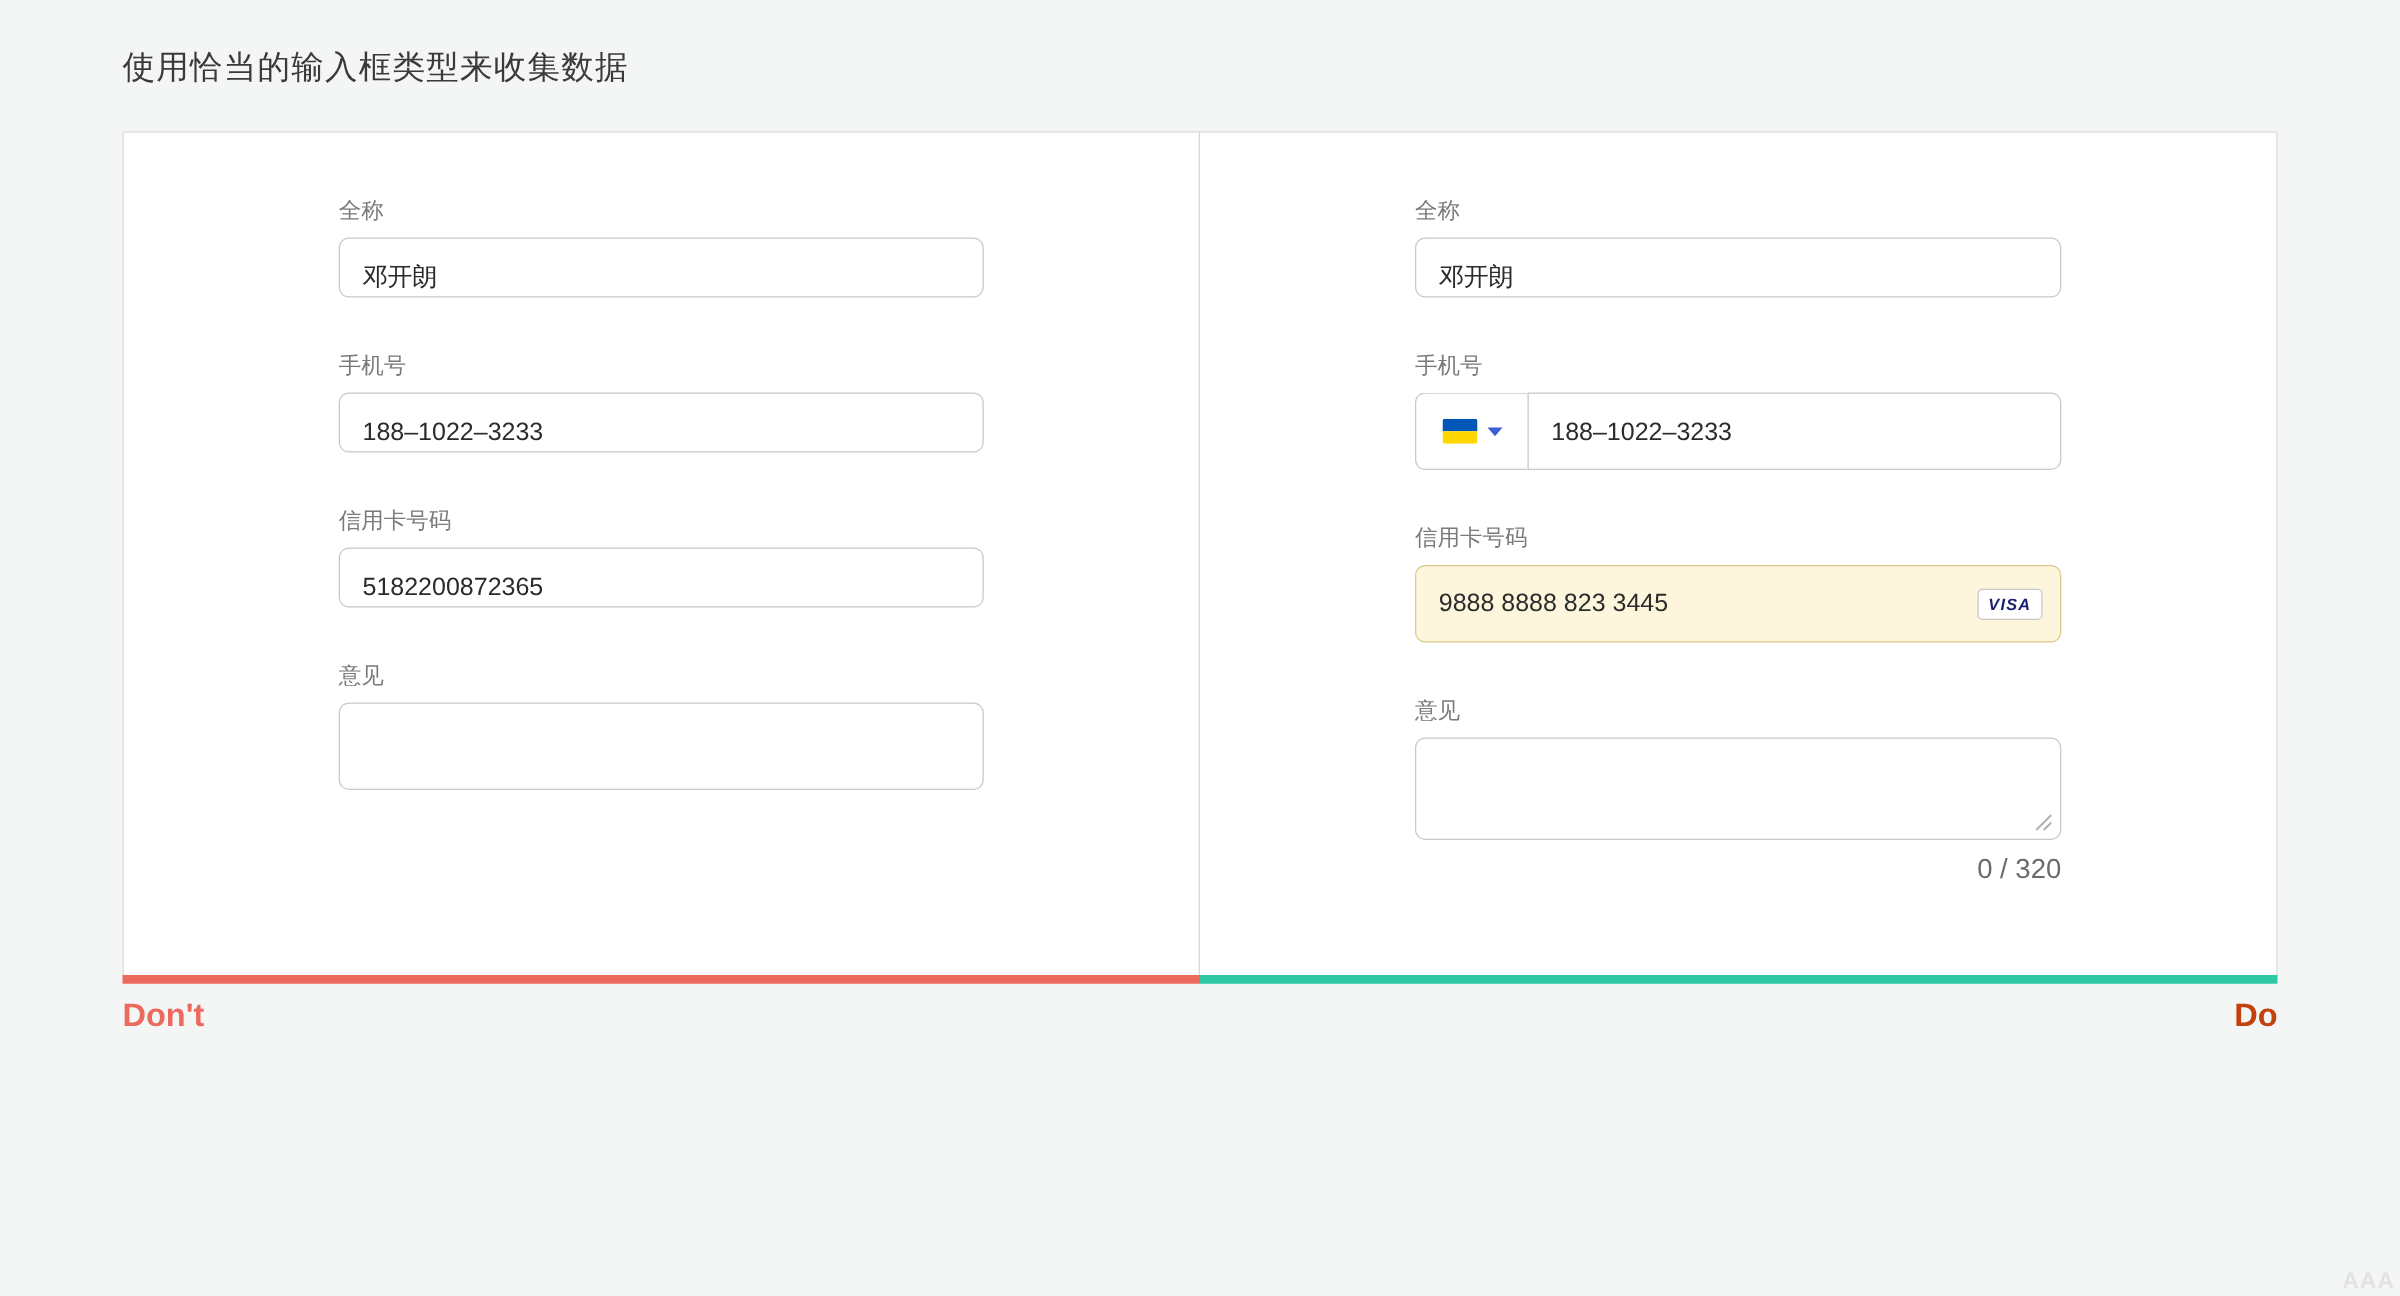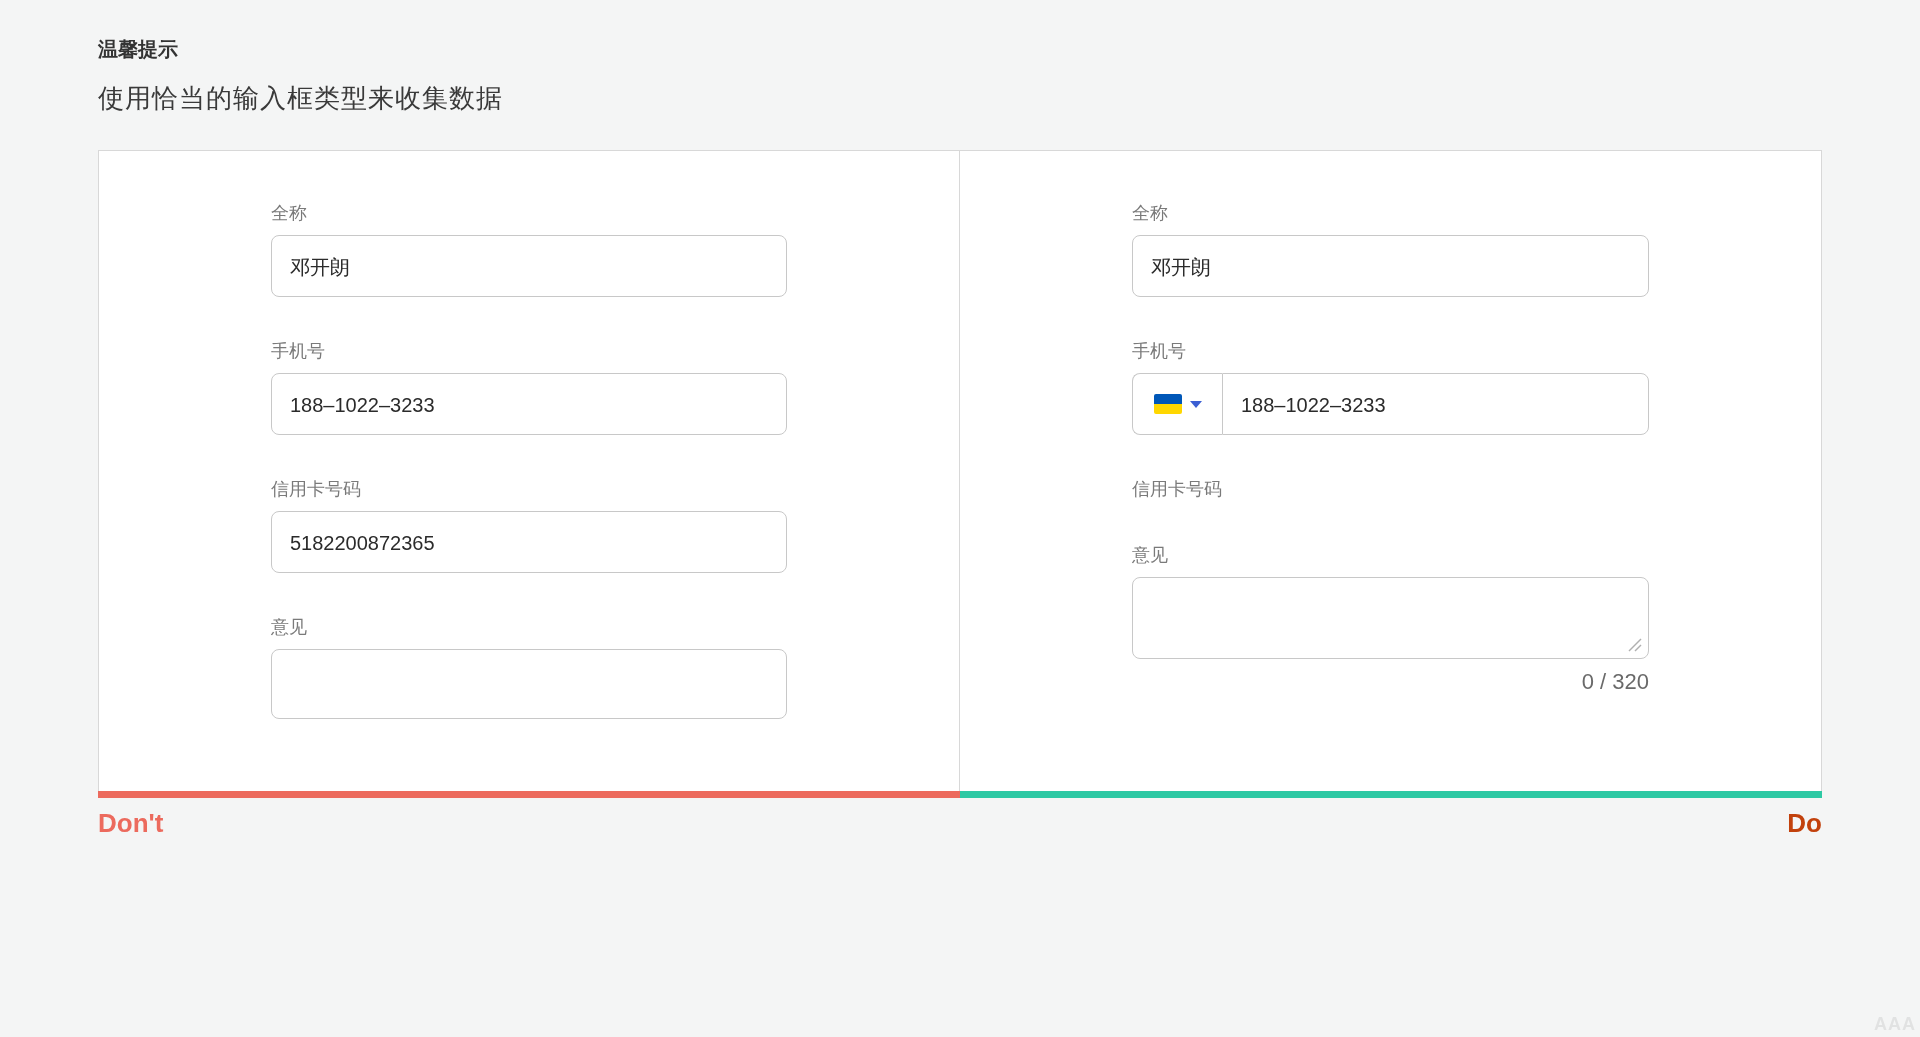--- a/index.html
+++ b/index.html
@@ -41,21 +41,21 @@
   }
   .panel-left { border-right: 1px solid #d8d8d8; padding-left: 172px; }
   .panel-right { padding-right: 172px; }
   .field-label {
     font-size: 18px;
     color: #7a7a7a;
     margin-bottom: 10px;
   }
   .text-input {
     width: 100%;
-    height: 62px;
+    height: 48px;
     border: 1px solid #c8c8c8;
     border-radius: 8px;
     background: #fff;
     font-size: 20px;
     color: #2b2b2b;
     padding: 0 18px;
     line-height: 62px;
     font-weight: 500;
   }
   .group { margin-bottom: 42px; }
@@ -198,21 +198,20 @@
     color: #d0d0d0;
     letter-spacing: 1px;
     font-weight: 600;
     opacity: 0.5;
   }
 </style>
 </head>
 <body>
 
 <div class="page">
-  <div class="tip-label">温馨提示</div>
   <div class="title">使用恰当的输入框类型来收集数据</div>
 
   <div class="panels">
 
     <div class="panel panel-left">
 
       <div class="group">
         <div class="field-label">全称</div>
         <div class="text-input">邓开朗</div>
       </div>
@@ -250,20 +249,24 @@
                 <div class="bot"></div>
               </span>
             <span class="caret-down"></span>
           </div>
           <div class="phone-text">188–1022–3233</div>
         </div>
       </div>
 
       <div class="group">
         <div class="field-label">信用卡号码</div>
+        <div class="cc-box">
+          <span class="cc-text">9888 8888 823 3445</span>
+          <span class="visa-badge">VISA</span>
+        </div>
       </div>
 
       <div class="group last">
         <div class="field-label">意见</div>
         <div class="textarea-resizable">
           <span class="resize-handle">
             <svg width="16" height="16" viewBox="0 0 16 16">
               <line x1="3" y1="15" x2="15" y2="3" stroke="#b0b0b0" stroke-width="1.5"></line>
               <line x1="9" y1="15" x2="15" y2="9" stroke="#b0b0b0" stroke-width="1.5"></line>
             </svg>

